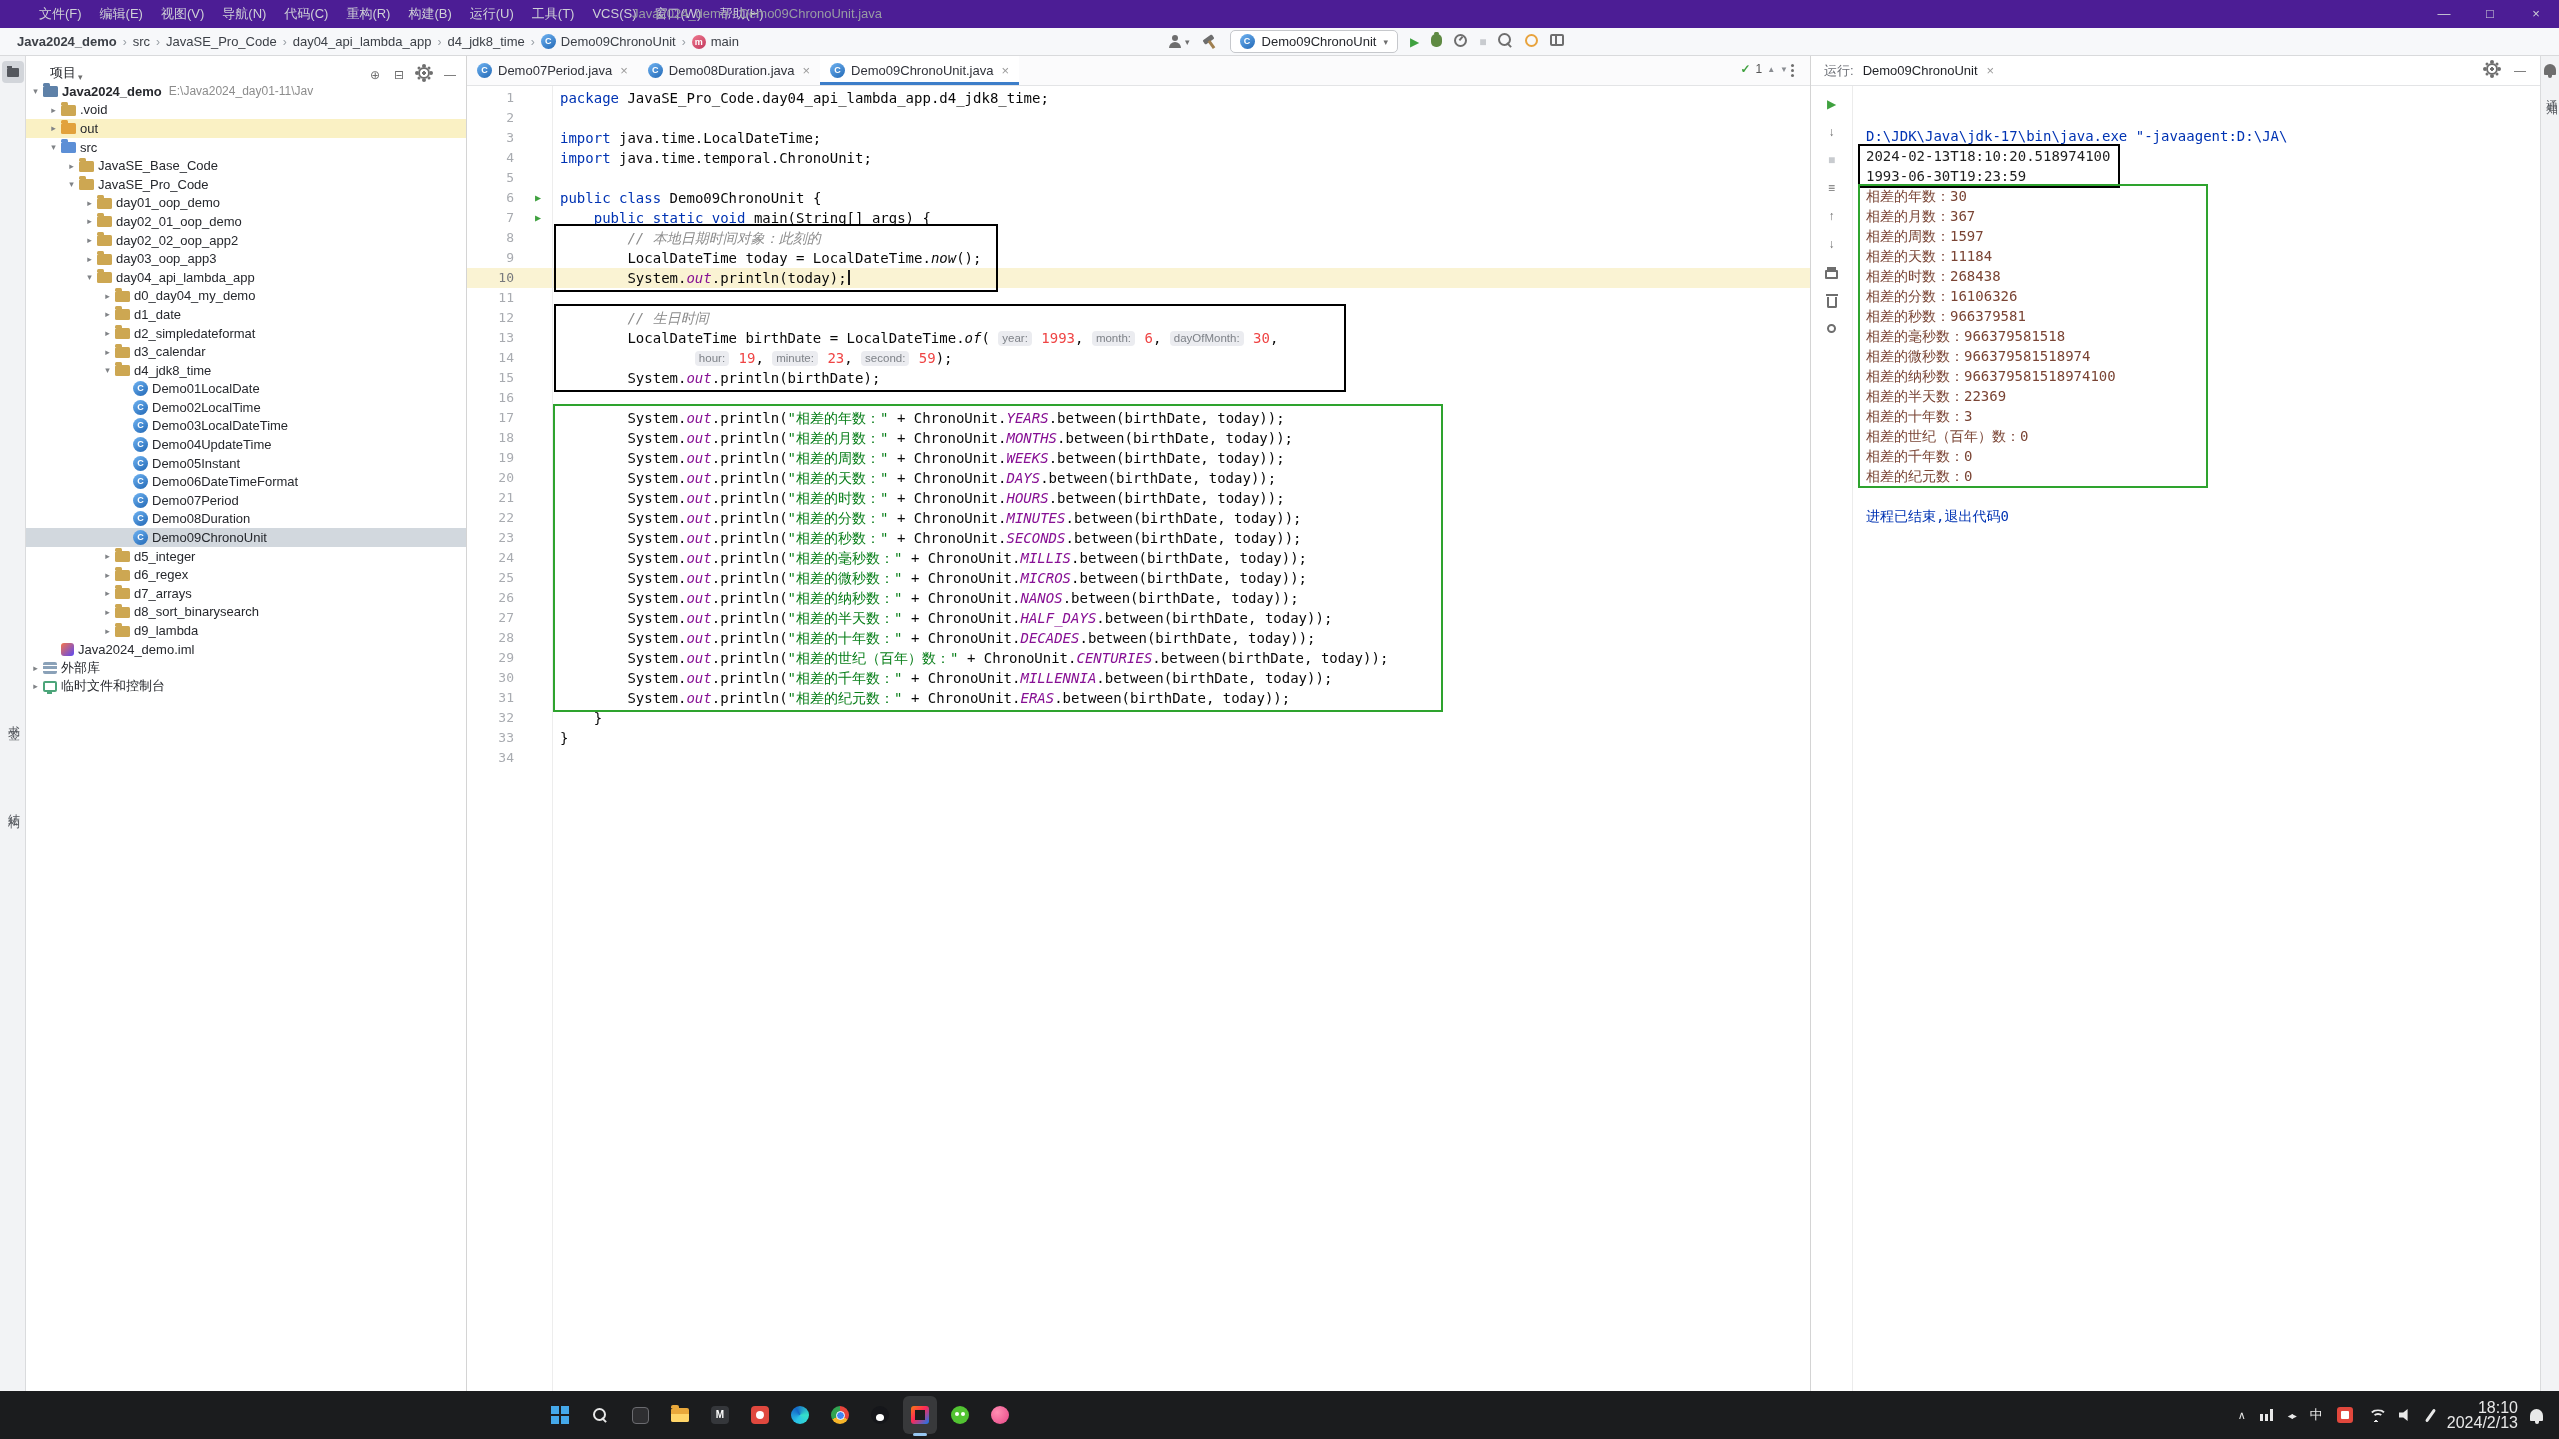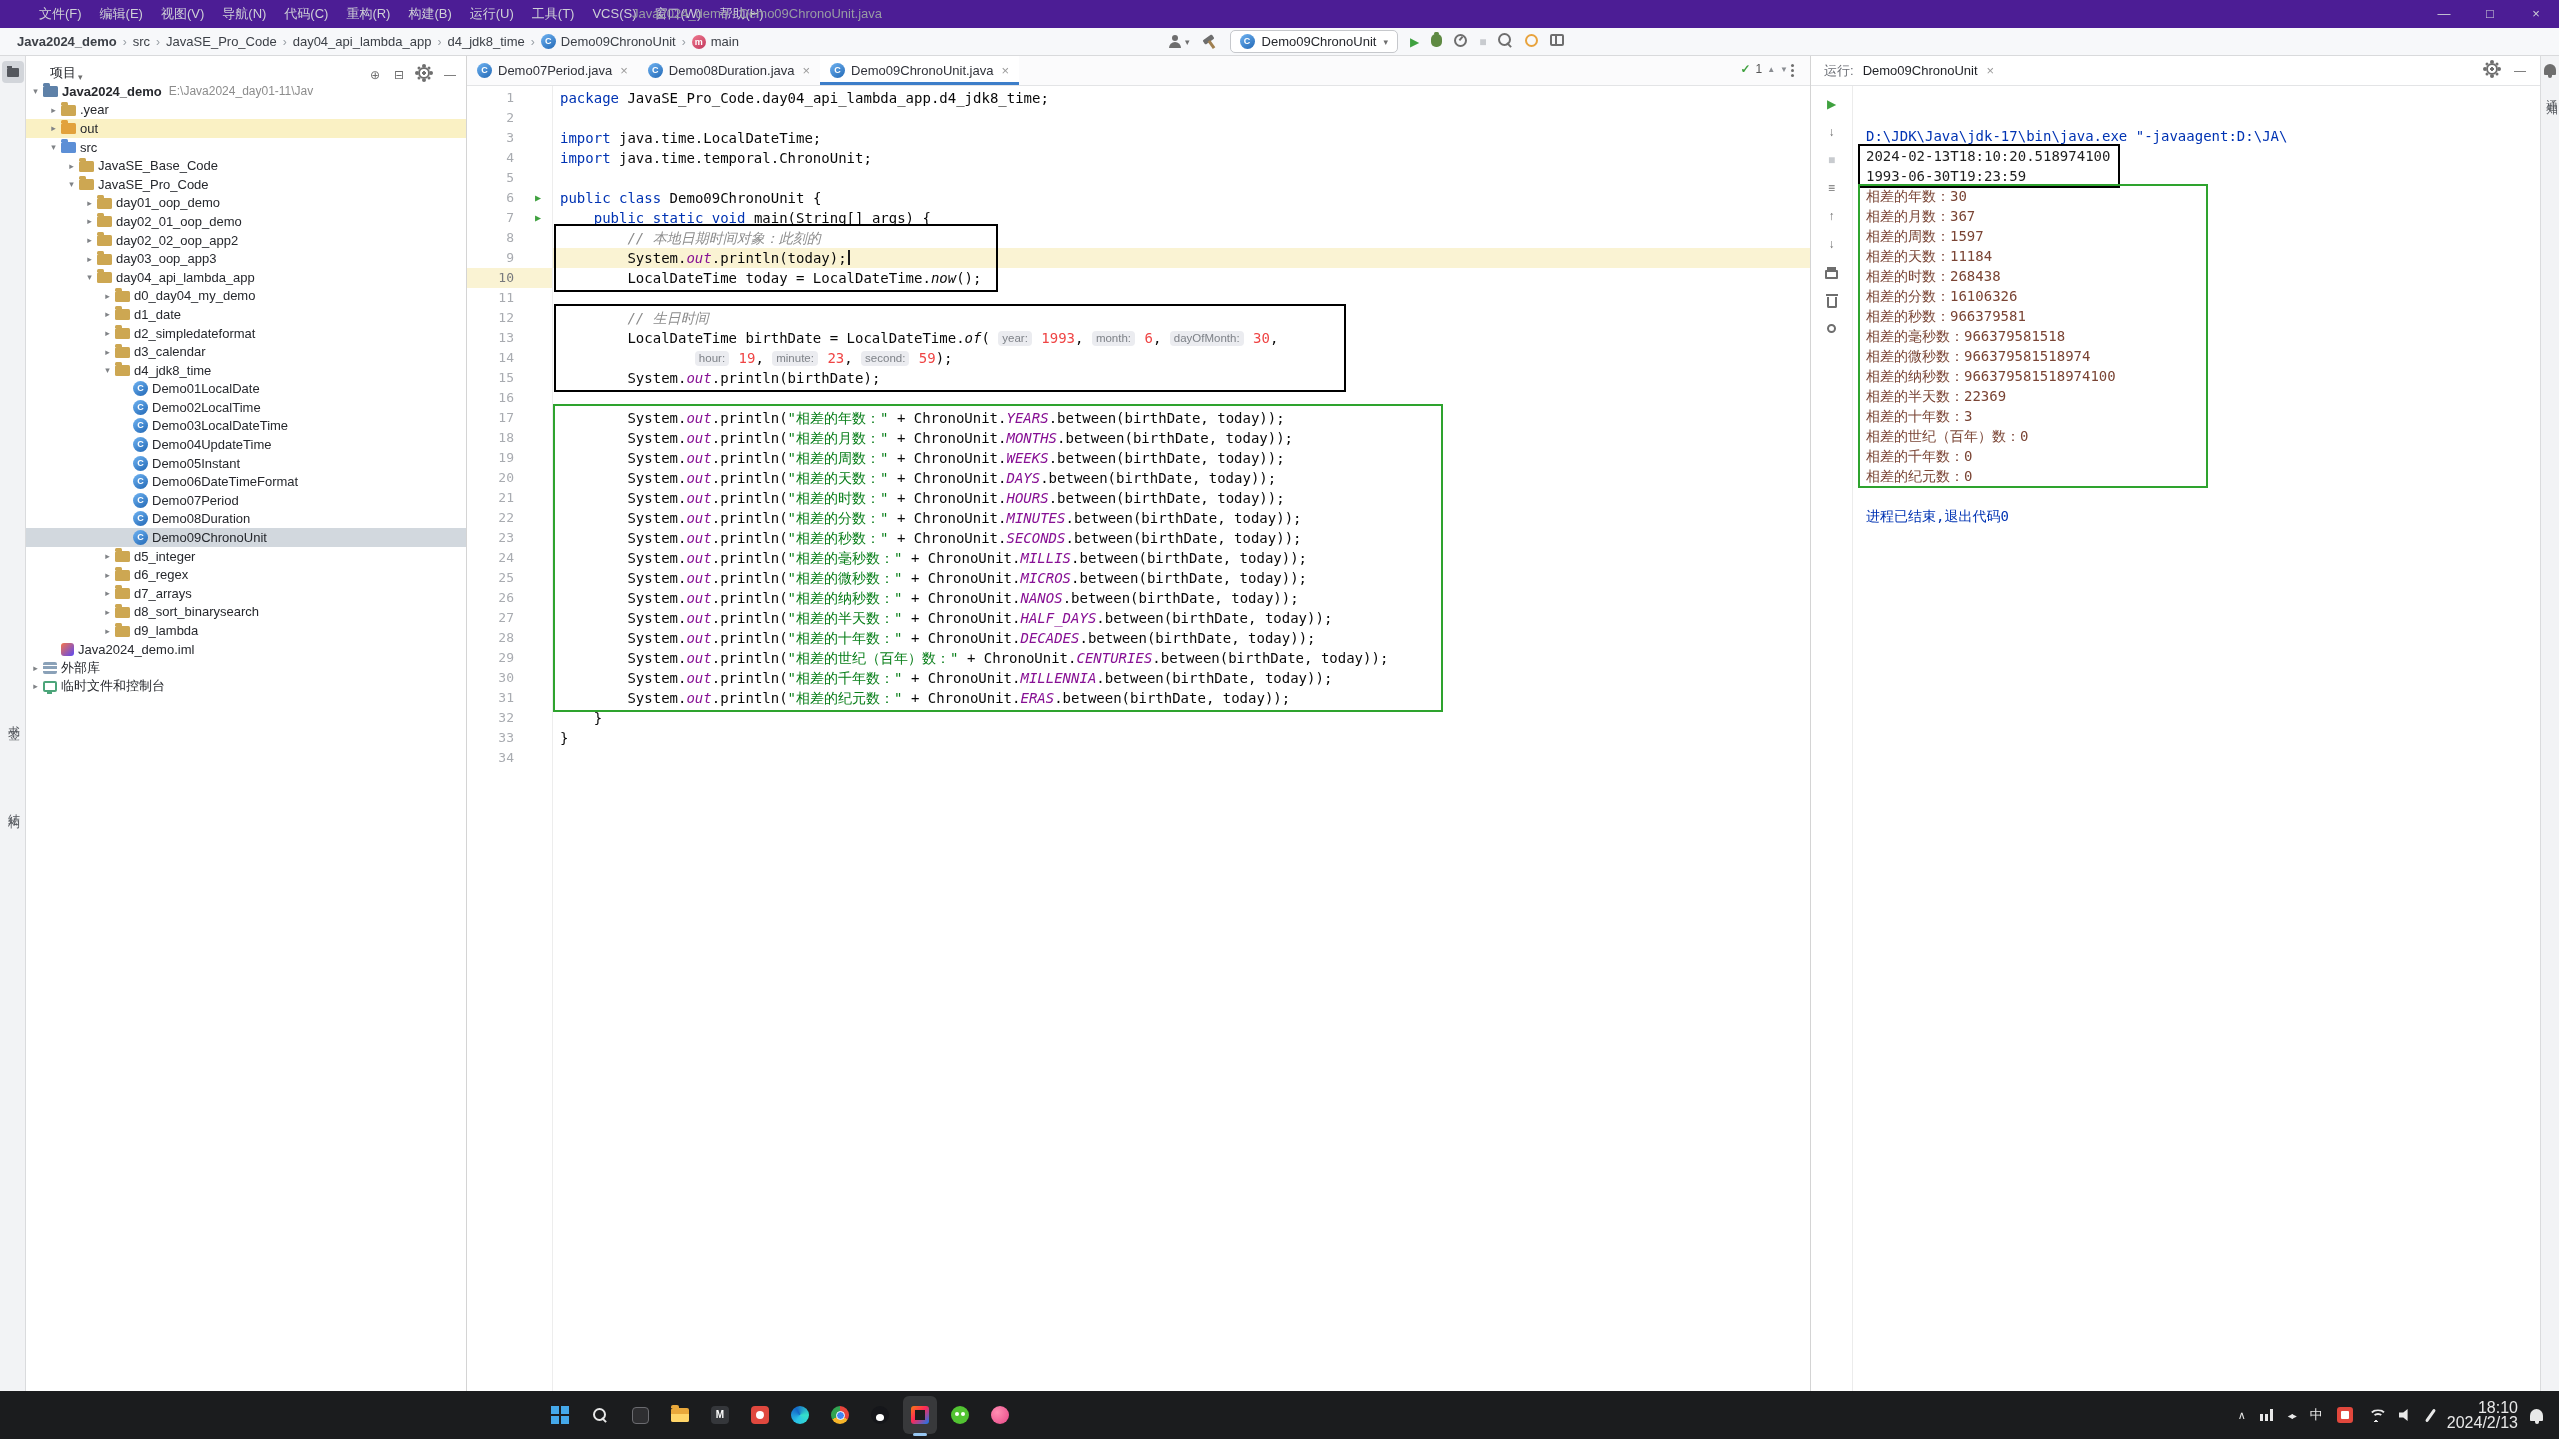--- a/index.html
+++ b/index.html
@@ -290,21 +290,21 @@
       <div class="tree" id="tree">
           <div class="trow" style="padding-left: 2px;">
             <span class="chev">▾</span>
             <span class="fold f-root"></span>
             <span class="tlabel b">Java2024_demo</span>
             <span class="textra">E:\Java2024_day01-11\Jav</span>
           </div>
           <div class="trow" style="padding-left: 20px;">
             <span class="chev">▸</span>
             <span class="fold"></span>
-            <span class="tlabel">.year</span>
+            <span class="tlabel">.void</span>
           </div>
           <div class="trow hil" style="padding-left: 20px;">
             <span class="chev">▸</span>
             <span class="fold f-out"></span>
             <span class="tlabel">out</span>
           </div>
           <div class="trow" style="padding-left: 20px;">
             <span class="chev">▾</span>
             <span class="fold f-src"></span>
             <span class="tlabel">src</span>
@@ -517,22 +517,22 @@
           </div>
         <div class="codecol" id="codecol">
             <div class="cl"><span class="sg-k">package</span><span class="sg-p"> JavaSE_Pro_Code.day04_api_lambda_app.d4_jdk8_time;</span></div>
             <div class="cl"></div>
             <div class="cl"><span class="sg-k">import</span><span class="sg-p"> java.time.LocalDateTime;</span></div>
             <div class="cl"><span class="sg-k">import</span><span class="sg-p"> java.time.temporal.ChronoUnit;</span></div>
             <div class="cl"></div>
             <div class="cl"><span class="sg-k">public</span><span class="sg-p"> </span><span class="sg-k">class</span><span class="sg-p"> Demo09ChronoUnit {</span></div>
             <div class="cl"><span class="sg-p">    </span><span class="sg-k">public</span><span class="sg-p"> </span><span class="sg-k">static</span><span class="sg-p"> </span><span class="sg-k">void</span><span class="sg-p"> main(String[] args) {</span></div>
             <div class="cl"><span class="sg-p">        </span><span class="sg-c">// 本地日期时间对象：此刻的</span></div>
+            <div class="cl"><span class="sg-p">        LocalDateTime today = LocalDateTime.</span><span class="sg-sm">now</span><span class="sg-p">();</span></div>
             <div class="cl hl"><span class="sg-p">        System.</span><span class="sg-f">out</span><span class="sg-p">.println(today);</span><span class="caret"></span></div>
-            <div class="cl"><span class="sg-p">        LocalDateTime today = LocalDateTime.</span><span class="sg-sm">now</span><span class="sg-p">();</span></div>
             <div class="cl"></div>
             <div class="cl"><span class="sg-p">        </span><span class="sg-c">// 生日时间</span></div>
             <div class="cl"><span class="sg-p">        LocalDateTime birthDate = LocalDateTime.</span><span class="sg-sm">of</span><span class="sg-p">( </span><span class="sg-h">year:</span><span class="sg-p"> </span><span class="sg-n">1993</span><span class="sg-p">, </span><span class="sg-h">month:</span><span class="sg-p"> </span><span class="sg-n">6</span><span class="sg-p">, </span><span class="sg-h">dayOfMonth:</span><span class="sg-p"> </span><span class="sg-n">30</span><span class="sg-p">,</span></div>
             <div class="cl"><span class="sg-p">                </span><span class="sg-h">hour:</span><span class="sg-p"> </span><span class="sg-n">19</span><span class="sg-p">, </span><span class="sg-h">minute:</span><span class="sg-p"> </span><span class="sg-n">23</span><span class="sg-p">, </span><span class="sg-h">second:</span><span class="sg-p"> </span><span class="sg-n">59</span><span class="sg-p">);</span></div>
             <div class="cl"><span class="sg-p">        System.</span><span class="sg-f">out</span><span class="sg-p">.println(birthDate);</span></div>
             <div class="cl"></div>
             <div class="cl"><span class="sg-p">        System.</span><span class="sg-f">out</span><span class="sg-p">.println(</span><span class="sg-s">"相差的年数："</span><span class="sg-p"> + ChronoUnit.</span><span class="sg-f">YEARS</span><span class="sg-p">.between(birthDate, today));</span></div>
             <div class="cl"><span class="sg-p">        System.</span><span class="sg-f">out</span><span class="sg-p">.println(</span><span class="sg-s">"相差的月数："</span><span class="sg-p"> + ChronoUnit.</span><span class="sg-f">MONTHS</span><span class="sg-p">.between(birthDate, today));</span></div>
             <div class="cl"><span class="sg-p">        System.</span><span class="sg-f">out</span><span class="sg-p">.println(</span><span class="sg-s">"相差的周数："</span><span class="sg-p"> + ChronoUnit.</span><span class="sg-f">WEEKS</span><span class="sg-p">.between(birthDate, today));</span></div>
             <div class="cl"><span class="sg-p">        System.</span><span class="sg-f">out</span><span class="sg-p">.println(</span><span class="sg-s">"相差的天数："</span><span class="sg-p"> + ChronoUnit.</span><span class="sg-f">DAYS</span><span class="sg-p">.between(birthDate, today));</span></div>

